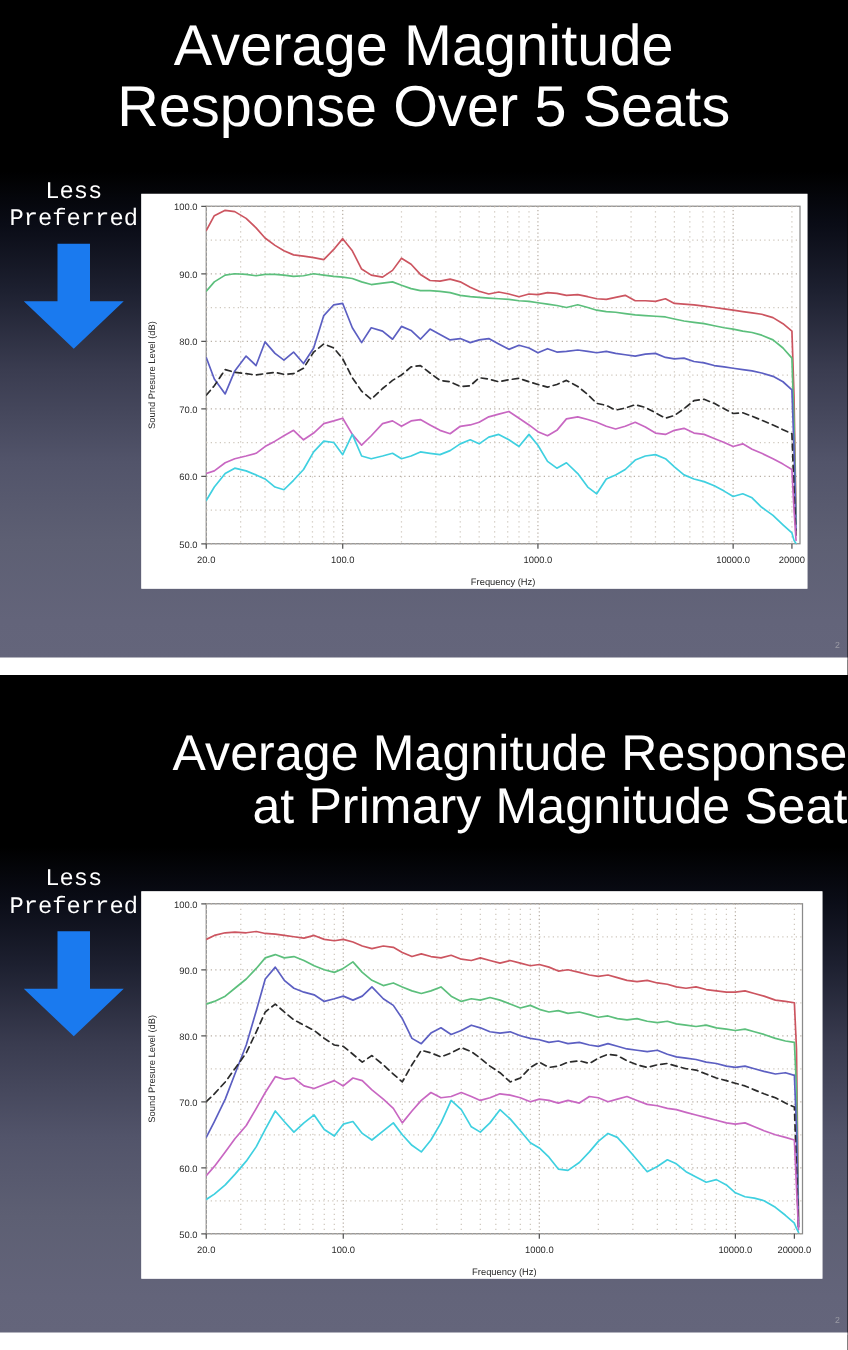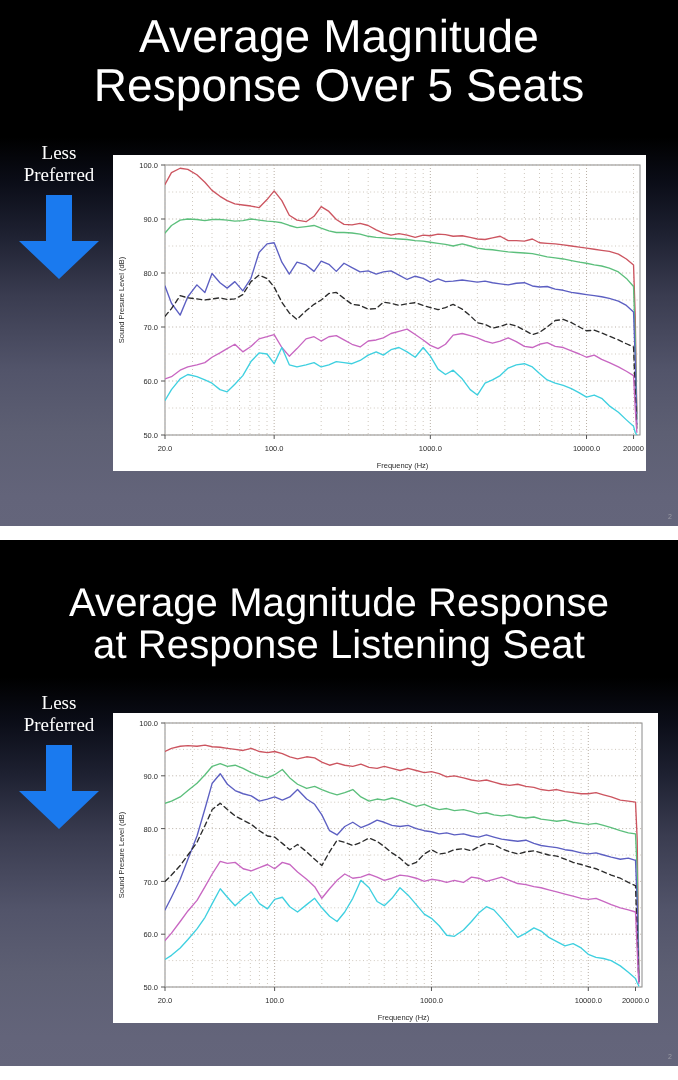--- a/index.html
+++ b/index.html
@@ -37,28 +37,28 @@
     font-family:"Liberation Sans", sans-serif;
     font-weight:400;
     letter-spacing:.1px;
     line-height:1.06;
     text-rendering:geometricPrecision;
   }
   .title-line{display:block;white-space:nowrap;}
 
   .s1 .title-block{top:18px;font-size:47px;}
   .s2 .title-block{top:578px;font-size:41px;}
-  .s2 .title-block{top:18px;}
+  .s2 .title-block{top:18px;text-align:right;}
 
   
   .hint{
     position:absolute;left:4px;width:110px;text-align:center;color:#fff;
   }
   .hint-text{
-    font-size:19px;line-height:1.18;font-family:Liberation Serif, serif;
+    font-size:19px;line-height:1.18;font-family:Liberation Mono, monospace;
     display:block;
   }
   .hint-arrow{display:block;margin:6px auto 0;}
 
   
   .chart-card{
     position:absolute;background:#ffffff;overflow:hidden;
   }
   .chart-svg{display:block;}
 
@@ -176,21 +176,21 @@
 
     <div class="pagenum" style="top:513px;">2</div>
   </div>
 
   <div class="slide-gap gap-1"></div>
 
   <div class="slide slide-2 s2">
 
     <div class="title-block" style="top:42px;font-size:40px;">
       <span class="title-line">Average Magnitude Response</span>
-      <span class="title-line">at Response Listening Seat</span>
+      <span class="title-line">at Primary Magnitude Seat</span>
     </div>
 
     <div class="hint" style="top:152px;">
       <span class="hint-text">Less</span>
       <span class="hint-text">Preferred</span>
       <svg class="hint-arrow" width="92" height="88" viewBox="0 0 92 88">
         <polygon points="33,2 59,2 59,48 86,48 46,86 6,48 33,48" fill="#1a7aef"></polygon>
       </svg>
     </div>
 

